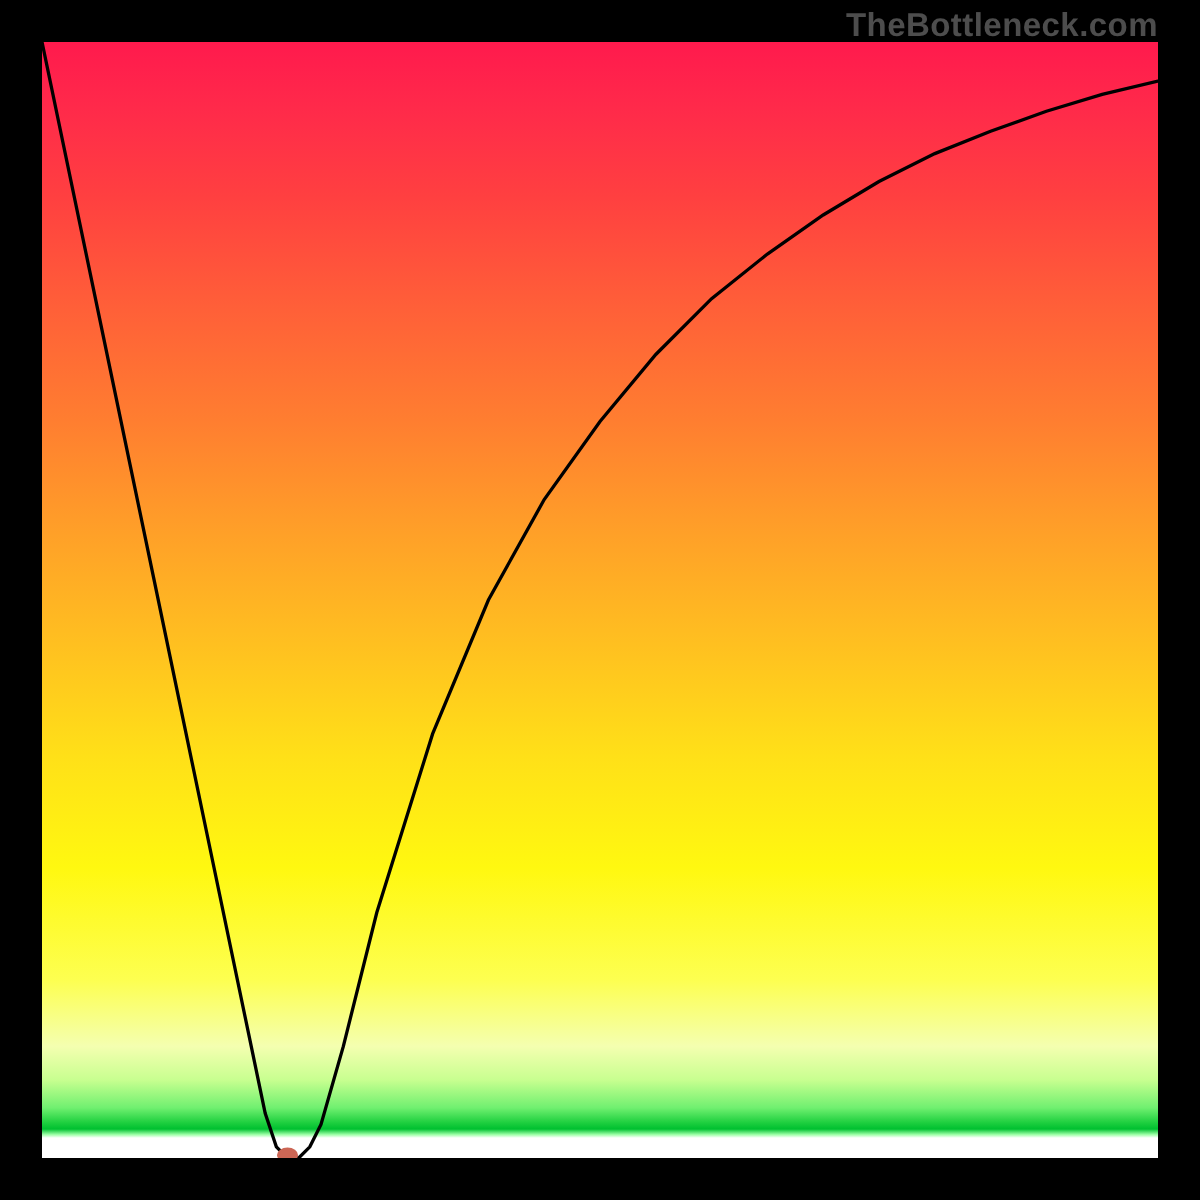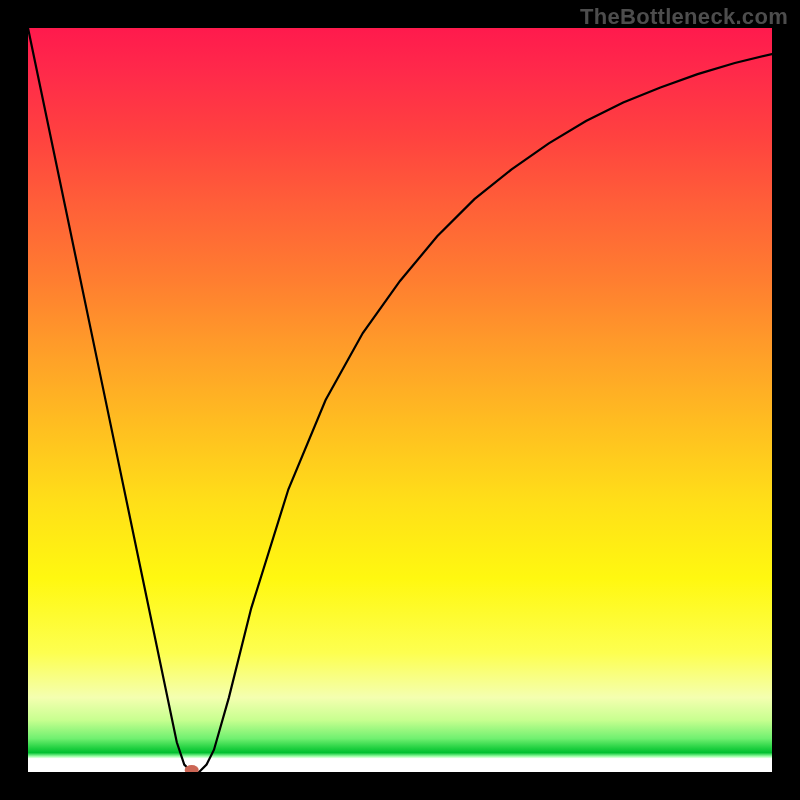--- a/index.html
+++ b/index.html
@@ -50,21 +50,21 @@
         #ffffff 100%
       );
   }
   .curve-svg {
     position: absolute;
     inset: 0;
   }
   .watermark {
     position: absolute;
     top: 4px;
-    right: 12px;
+    right: 28px;
     color: #4d4d4d;
     font-size: 22px;
     font-weight: 600;
     letter-spacing: 0.3px;
     user-select: none;
   }
 </style>
 </head>
 <body>
 

